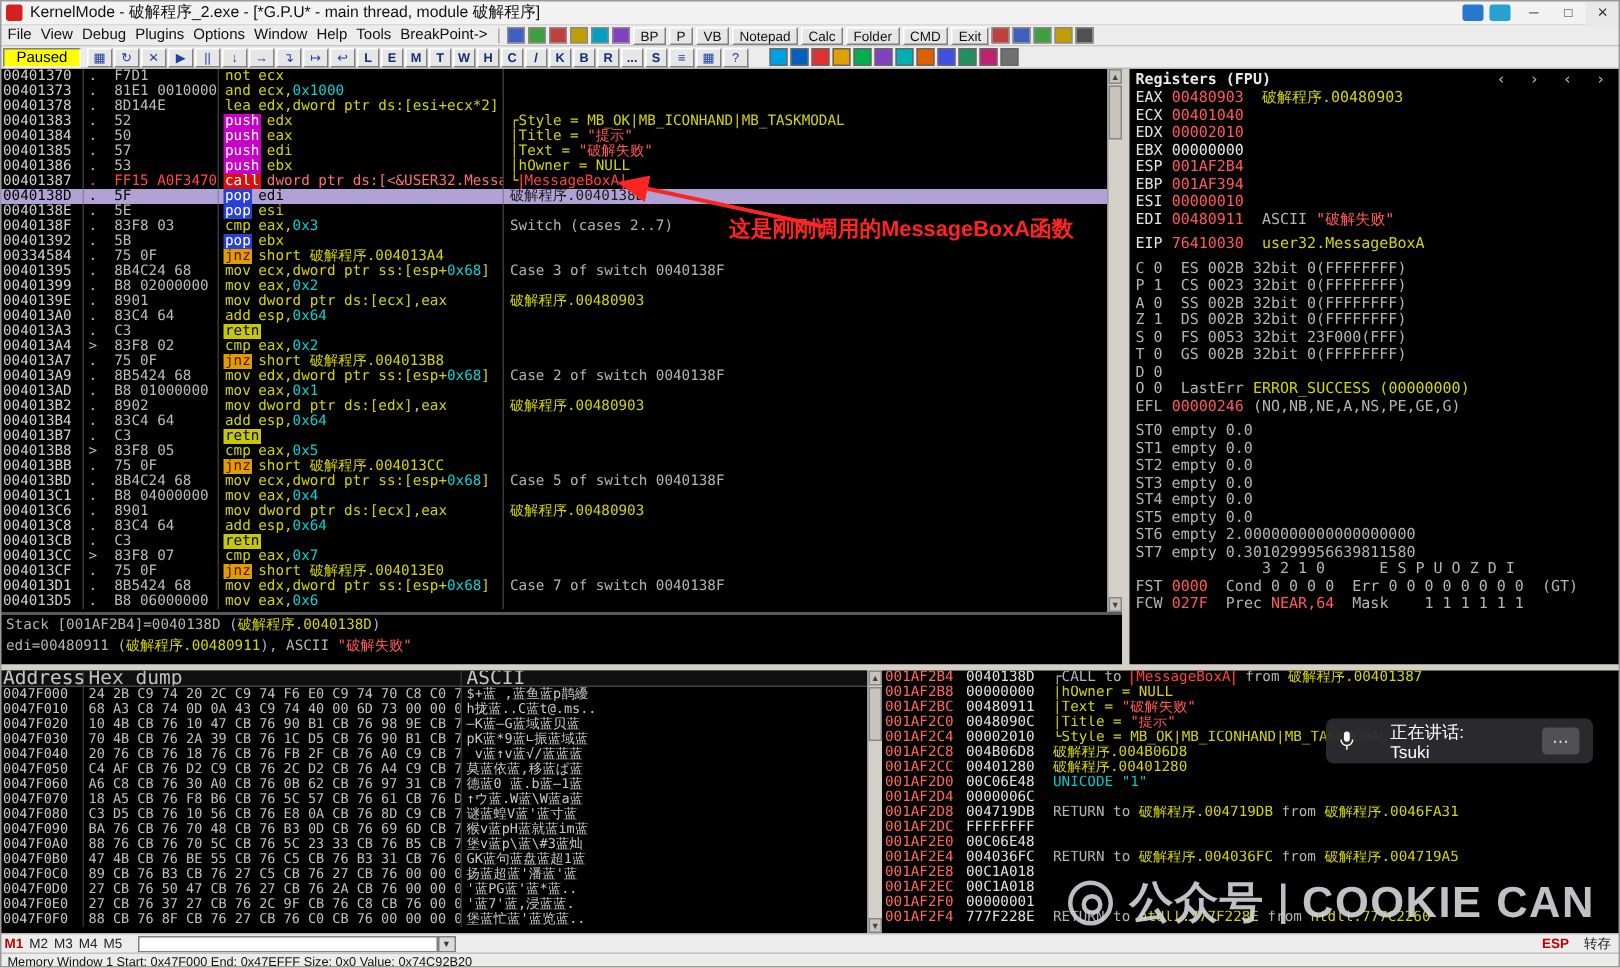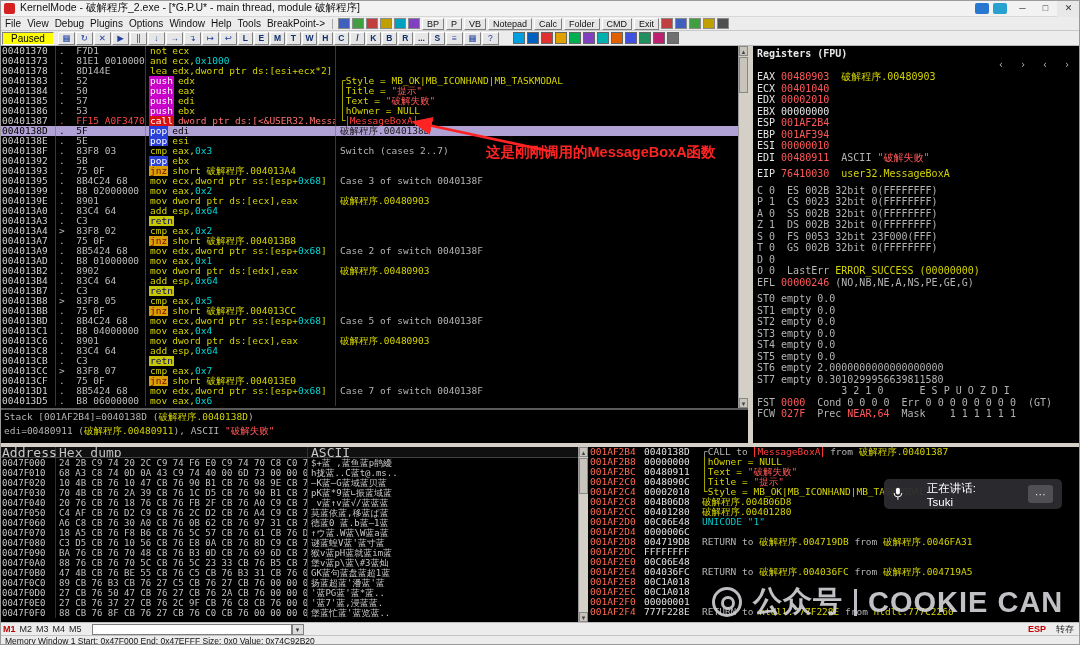--- a/index.html
+++ b/index.html
@@ -70,21 +70,21 @@
   .drow.sel .c-cmt .c-w,.drow.sel .c-cmt .c-y{color:#1a1a1a;}
 
   
   .c-y{color:#d4d400;} .c-r{color:#ff5858;} .c-w{color:#b4b4b4;} .c-cy{color:#00c8c8;} .c-wh{color:#e4e4e4;}
   .c-box{color:#ff4040;border:1px solid #ff3030;padding:0 2px;margin:0 1px;}
 
   
   .iline{font-size:9.5px;line-height:14px;padding-left:4px;white-space:pre;overflow:hidden;}
 
   
-  .rhead{display:flex;align-items:flex-start;color:#e8e8e8;font-size:10px;font-weight:bold;padding:2px 6px 1px 4px;flex-direction:column;}
+  .rhead{display:flex;align-items:center;color:#e8e8e8;font-size:10px;font-weight:bold;padding:2px 6px 1px 4px;}
   .rnavbox{margin-left:auto;display:flex;gap:16px;margin-right:4px;}
   .rnav-btn{color:#b8b8b8;font-size:10px;font-weight:normal;}
   .rline{font-size:10px;line-height:11.5px;white-space:pre;padding-left:4px;overflow:hidden;}
   .rname{color:#e4e4e4;}
   .rgap{height:5px;}
 
   
   .hexhead{display:flex;height:11px;line-height:11px;font-size:13px;color:#d8d8d8;background:#101010;border-bottom:1px solid #404040;white-space:pre;}
   .hrow{display:flex;height:10px;line-height:10px;font-size:9px;white-space:pre;overflow:hidden;}
   .h-addr{width:56px;color:#c8c8c8;padding-left:2px;flex:none;border-right:1px solid #303030;}
@@ -224,21 +224,21 @@
     <div class="drow"><span class="c-addr">00401378</span><span class="c-byt">.  8D144E</span><span class="c-dis"><span class="mn">lea</span><span class="args">edx,dword ptr ds:[esi+ecx*2]</span></span><span class="c-cmt"></span></div>
     <div class="drow"><span class="c-addr">00401383</span><span class="c-byt">.  52</span><span class="c-dis"><span class="mn mn-push">push</span><span class="args">edx</span></span><span class="c-cmt"><span class="c-y">┌Style = MB_OK|MB_ICONHAND|MB_TASKMODAL</span></span></div>
     <div class="drow"><span class="c-addr">00401384</span><span class="c-byt">.  50</span><span class="c-dis"><span class="mn mn-push">push</span><span class="args">eax</span></span><span class="c-cmt"><span class="c-y">│Title = </span><span class="c-r">"提示"</span></span></div>
     <div class="drow"><span class="c-addr">00401385</span><span class="c-byt">.  57</span><span class="c-dis"><span class="mn mn-push">push</span><span class="args">edi</span></span><span class="c-cmt"><span class="c-y">│Text = </span><span class="c-r">"破解失败"</span></span></div>
     <div class="drow"><span class="c-addr">00401386</span><span class="c-byt">.  53</span><span class="c-dis"><span class="mn mn-push">push</span><span class="args">ebx</span></span><span class="c-cmt"><span class="c-y">│hOwner = NULL</span></span></div>
     <div class="drow"><span class="c-addr">00401387</span><span class="c-byt byt-red">.  FF15 A0F34700</span><span class="c-dis"><span class="mn mn-call">call</span><span class="args"><span class="a-imp">dword ptr ds:[&lt;&amp;USER32.MessageBoxA&gt;]</span></span></span><span class="c-cmt"><span class="c-y">└</span><span class="c-box">MessageBoxA</span></span></div>
     <div class="drow sel"><span class="c-addr">0040138D</span><span class="c-byt">.  5F</span><span class="c-dis"><span class="mn mn-pop">pop</span><span class="args">edi</span></span><span class="c-cmt"><span class="c-w">破解程序.0040138D</span></span></div>
     <div class="drow"><span class="c-addr">0040138E</span><span class="c-byt">.  5E</span><span class="c-dis"><span class="mn mn-pop">pop</span><span class="args">esi</span></span><span class="c-cmt"></span></div>
     <div class="drow"><span class="c-addr">0040138F</span><span class="c-byt">.  83F8 03</span><span class="c-dis"><span class="mn">cmp</span><span class="args">eax,<span class="a-num">0x3</span></span></span><span class="c-cmt"><span class="c-w">Switch (cases 2..7)</span></span></div>
     <div class="drow"><span class="c-addr">00401392</span><span class="c-byt">.  5B</span><span class="c-dis"><span class="mn mn-pop">pop</span><span class="args">ebx</span></span><span class="c-cmt"></span></div>
-    <div class="drow"><span class="c-addr">00401393</span><span class="c-byt">.  75 0F</span><span class="c-dis"><span class="mn mn-jnz">jnz</span><span class="args">short <span class="a-tgt">破解程序.004013A4</span></span></span><span class="c-cmt"></span></div>
+    <div class="drow"><span class="c-addr">00334584</span><span class="c-byt">.  75 0F</span><span class="c-dis"><span class="mn mn-jnz">jnz</span><span class="args">short <span class="a-tgt">破解程序.004013A4</span></span></span><span class="c-cmt"></span></div>
     <div class="drow"><span class="c-addr">00401395</span><span class="c-byt">.  8B4C24 68</span><span class="c-dis"><span class="mn">mov</span><span class="args">ecx,dword ptr ss:[esp+<span class="a-num">0x68</span>]</span></span><span class="c-cmt"><span class="c-w">Case 3 of switch 0040138F</span></span></div>
     <div class="drow"><span class="c-addr">00401399</span><span class="c-byt">.  B8 02000000</span><span class="c-dis"><span class="mn">mov</span><span class="args">eax,<span class="a-num">0x2</span></span></span><span class="c-cmt"></span></div>
     <div class="drow"><span class="c-addr">0040139E</span><span class="c-byt">.  8901</span><span class="c-dis"><span class="mn">mov</span><span class="args">dword ptr ds:[ecx],eax</span></span><span class="c-cmt"><span class="c-y">破解程序.00480903</span></span></div>
     <div class="drow"><span class="c-addr">004013A0</span><span class="c-byt">.  83C4 64</span><span class="c-dis"><span class="mn">add</span><span class="args">esp,<span class="a-num">0x64</span></span></span><span class="c-cmt"></span></div>
     <div class="drow"><span class="c-addr">004013A3</span><span class="c-byt">.  C3</span><span class="c-dis"><span class="mn mn-ret">retn</span><span class="args"></span></span><span class="c-cmt"></span></div>
     <div class="drow"><span class="c-addr">004013A4</span><span class="c-byt">&gt;  83F8 02</span><span class="c-dis"><span class="mn">cmp</span><span class="args">eax,<span class="a-num">0x2</span></span></span><span class="c-cmt"></span></div>
     <div class="drow"><span class="c-addr">004013A7</span><span class="c-byt">.  75 0F</span><span class="c-dis"><span class="mn mn-jnz">jnz</span><span class="args">short <span class="a-tgt">破解程序.004013B8</span></span></span><span class="c-cmt"></span></div>
     <div class="drow"><span class="c-addr">004013A9</span><span class="c-byt">.  8B5424 68</span><span class="c-dis"><span class="mn">mov</span><span class="args">edx,dword ptr ss:[esp+<span class="a-num">0x68</span>]</span></span><span class="c-cmt"><span class="c-w">Case 2 of switch 0040138F</span></span></div>
     <div class="drow"><span class="c-addr">004013AD</span><span class="c-byt">.  B8 01000000</span><span class="c-dis"><span class="mn">mov</span><span class="args">eax,<span class="a-num">0x1</span></span></span><span class="c-cmt"></span></div>
     <div class="drow"><span class="c-addr">004013B2</span><span class="c-byt">.  8902</span><span class="c-dis"><span class="mn">mov</span><span class="args">dword ptr ds:[edx],eax</span></span><span class="c-cmt"><span class="c-y">破解程序.00480903</span></span></div>

